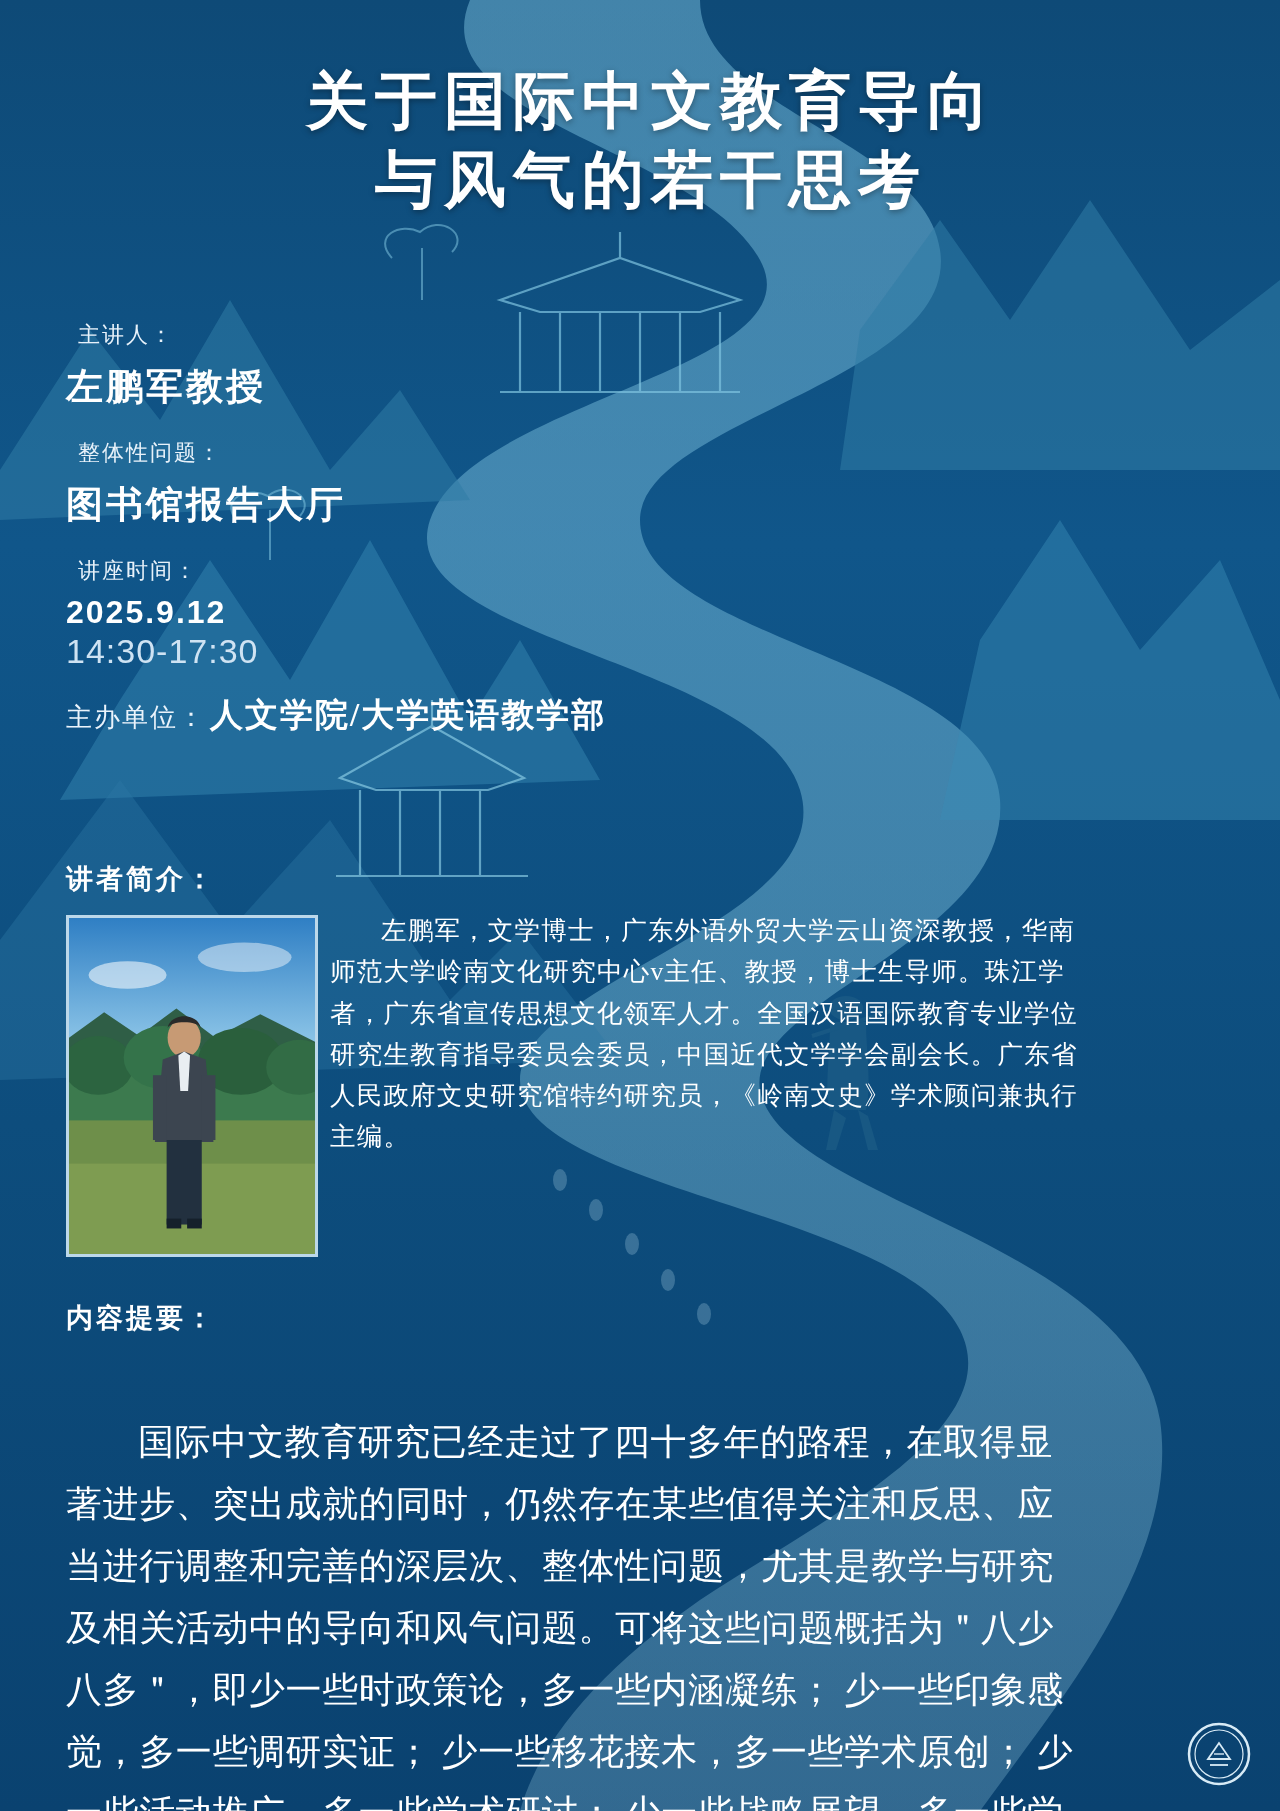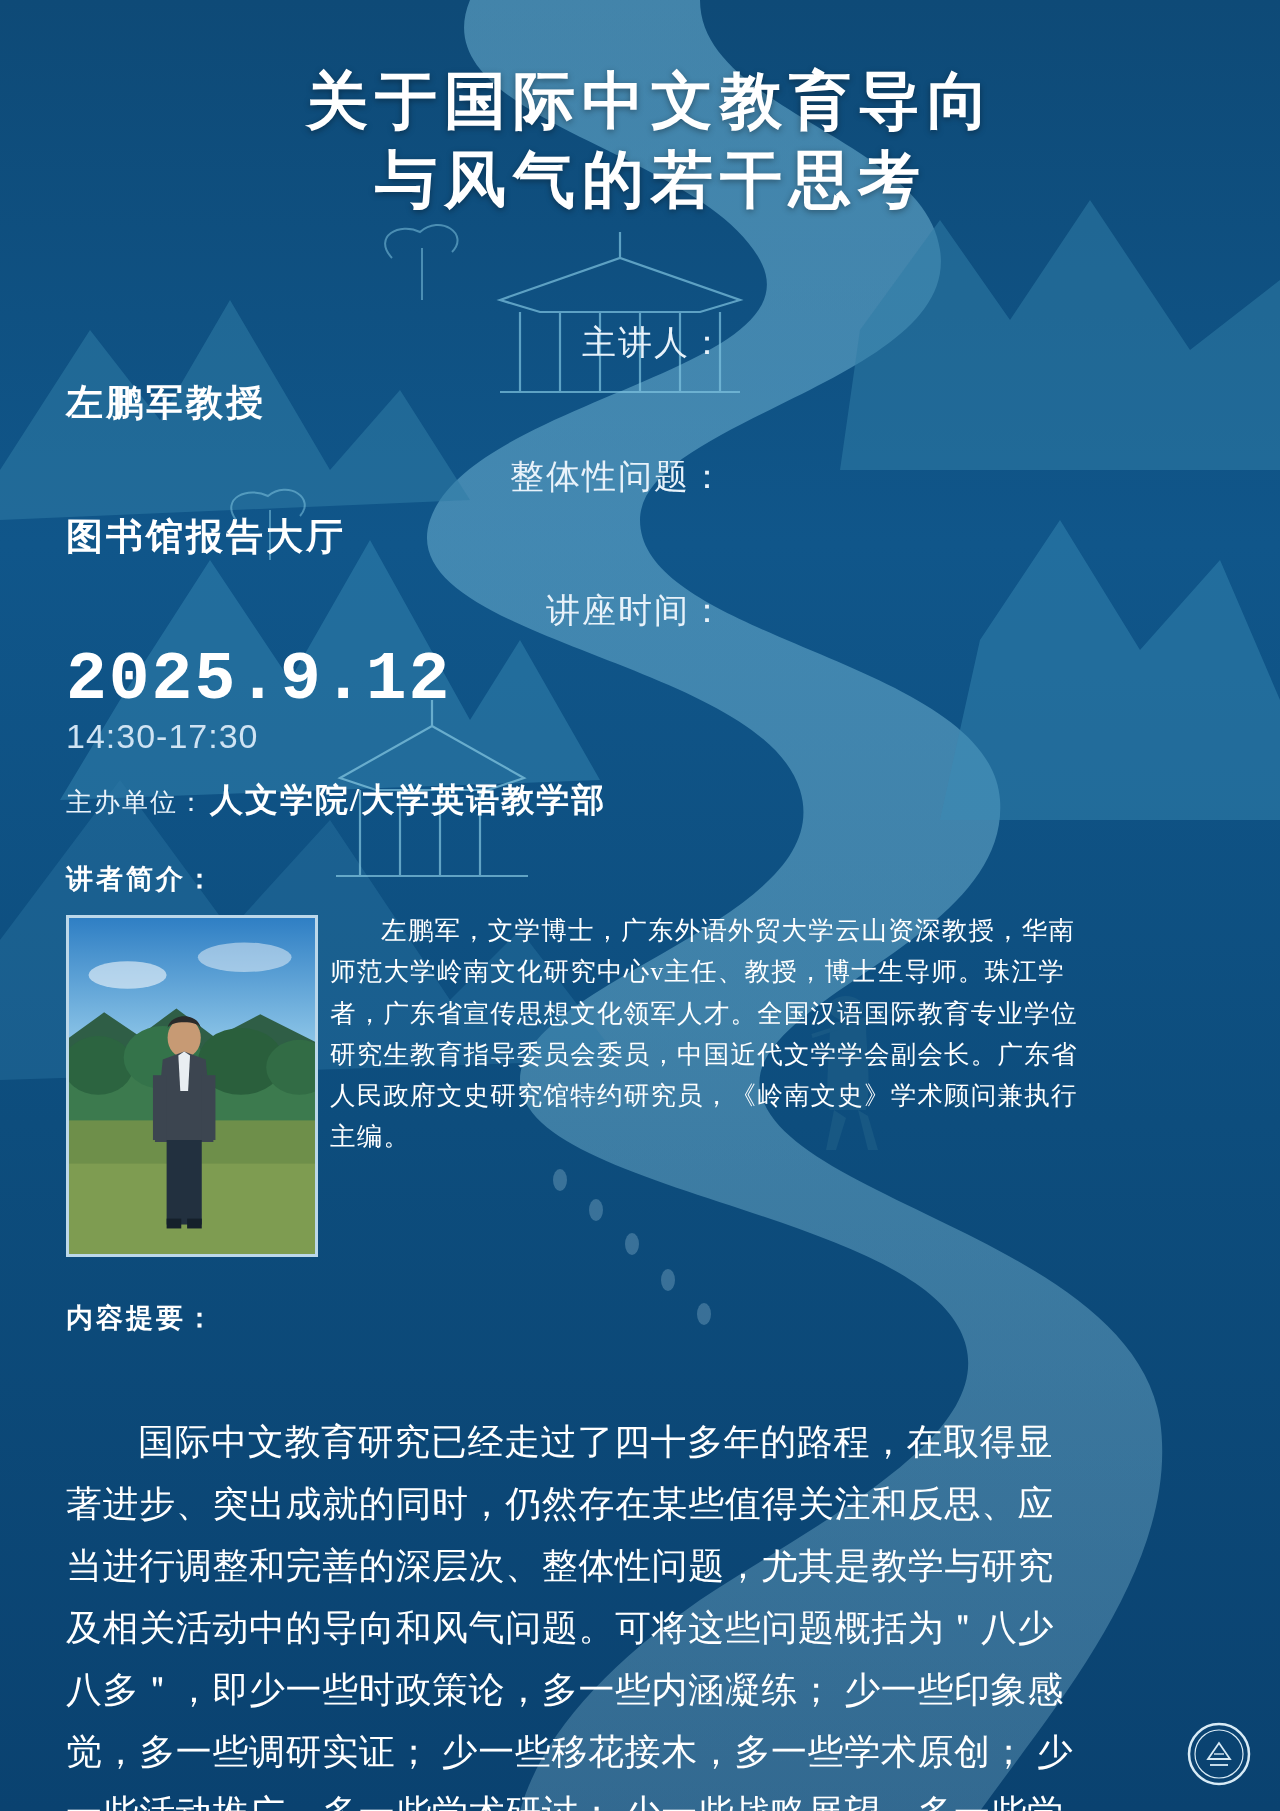--- a/index.html
+++ b/index.html
@@ -54,38 +54,37 @@
   
   .info {
     position: absolute;
     left: 66px;
     top: 320px;
     z-index: 5;
     width: 660px;
   }
   .label {
     font-family: "Liberation Serif", serif;
-    font-size: 34px;
+    font-size: 22px;
     letter-spacing: 2px;
     color: #e8f2fa;
-    margin: 0 0 10px 0;
-    text-align: right;
+    margin: 0 0 10px 12px;
   }
   .value-strong {
     font-family: "Liberation Serif", serif;
     font-weight: bold;
     font-size: 37px;
     letter-spacing: 3px;
     color: #ffffff;
     margin: 12px 0 26px 0;
   }
   .date-big {
-    font-family: Liberation Mono, monospace;
-    font-weight: bold;
-    font-size: 68px;
+    font-family: Liberation Sans, sans-serif;
+    font-weight: bold;
+    font-size: 32px;
     letter-spacing: 2px;
     color: #ffffff;
     line-height: 1.05;
     margin: 2px 0 0 0;
   }
   .time-sub {
     font-family: "Liberation Sans", sans-serif;
     font-size: 34px;
     letter-spacing: 1px;
     color: #cfe3f3;

